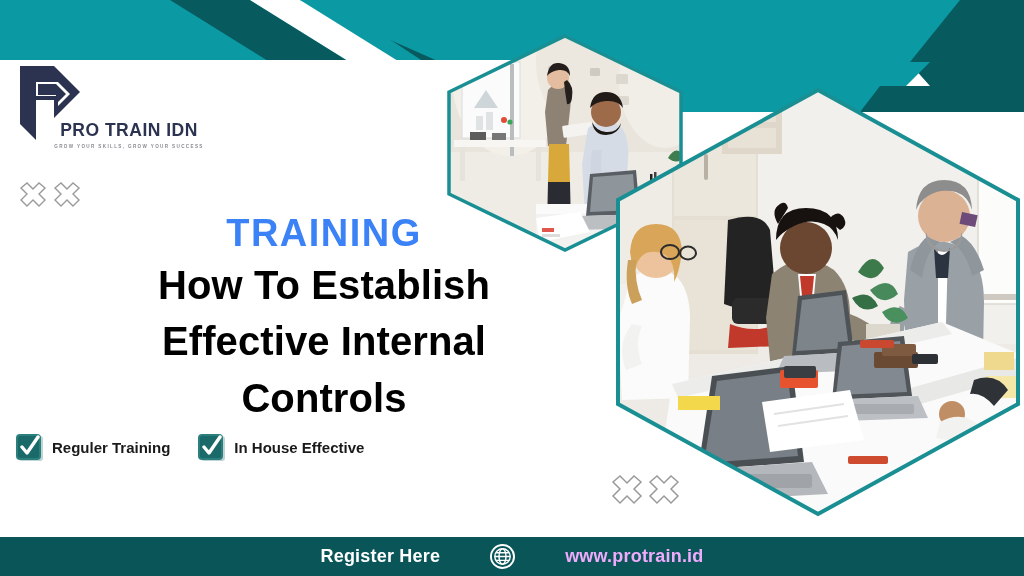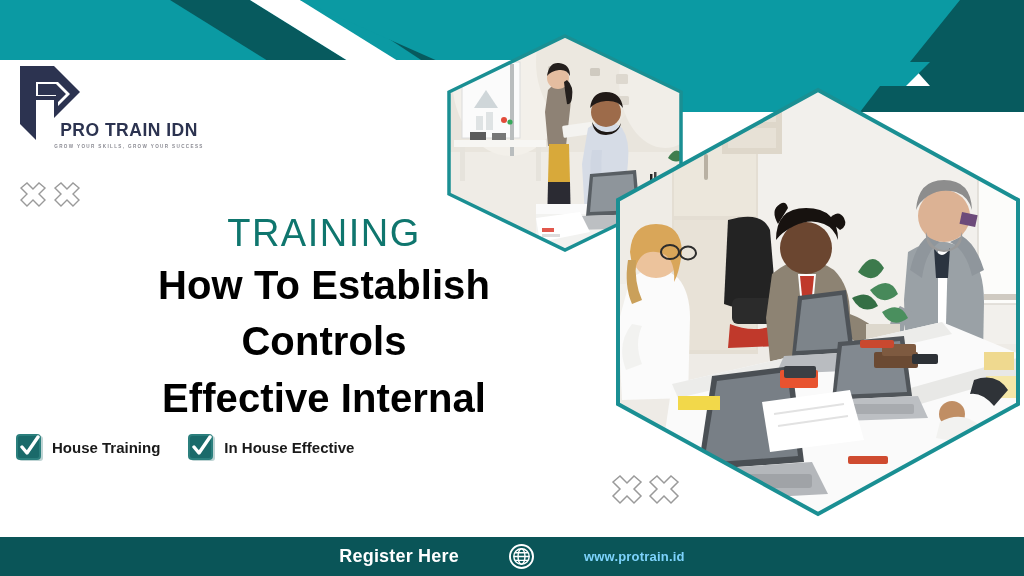--- a/index.html
+++ b/index.html
@@ -25,22 +25,22 @@
     color:#2c3350; line-height:1; white-space:nowrap;
   }
   .logo-tag {
     margin-top:4px; font-size:4.6px; font-weight:bold; letter-spacing:1.35px;
     color:#8b8b93; white-space:nowrap;
   }
 
   
   .headline { position:absolute; left:0; top:214px; width:648px; text-align:center; }
   .eyebrow {
-    font-size:38px; font-weight:normal; letter-spacing:1.5px;
-    color:#0f766e; line-height:1.04;
+    font-size:38px; font-weight:bold; letter-spacing:1.5px;
+    color:#3b82f6; line-height:1.04;
   }
   .title {
     font-size:40px; font-weight:bold; color:#000;
     line-height:1.42; letter-spacing:.1px; margin-top:3px;
   }
 
   
   .badges { position:absolute; left:16px; top:434px; display:flex; align-items:center; gap:28px; }
   .badge { display:flex; align-items:center; gap:9px; }
   .cbox { position:relative; width:27px; height:27px; flex:none; }
@@ -67,21 +67,21 @@
   .hex { position:absolute; }
   .hex.small { left:440px; top:32px;  width:250px; height:222px; }
   .hex.large { left:612px; top:84px;  width:412px; height:436px; }
 
   
   .footer {
     position:absolute; left:0; top:537px; width:1024px; height:39px;
     background:#0a5558; display:flex; align-items:center; justify-content:center; gap:50px;
   }
   .footer-cta { font-size:18px; font-weight:bold; color:#fff; letter-spacing:.2px; }
-  .footer-url { font-size:13px; font-weight:bold; color:#7dd3fc; letter-spacing:.2px; }
+  .footer-url { font-size:18px; font-weight:bold; color:#f0abfc; letter-spacing:.2px; }
   .globe { width:25px; height:25px; flex:none; }
 </style>
 </head>
 <body>
 
 <div class="stage">
 
   <div class="banner">
     <svg width="1024" height="112" viewBox="0 0 1024 112" xmlns="http://www.w3.org/2000/svg">
       <rect x="0" y="0" width="1024" height="112" fill="#ffffff"></rect>
@@ -292,35 +292,35 @@
       <path d="M300,380 q36,-14 60,4 l4,52 l-66,0 Z" fill="#26292c"></path>
       <rect x="296" y="416" width="72" height="10" rx="4" fill="#1f2225"></rect>
     </g>
     <path d="M206,6 L406,116 L406,320 L206,430 L6,320 L6,116 Z" fill="none" stroke="#1a8f93" stroke-width="4"></path>
   </svg>
 
   <div class="headline">
     <div class="eyebrow">TRAINING</div>
     <div class="title">
       <div>How To Establish</div>
+      <div>Effective Internal</div>
       <div>Controls</div>
-      <div>Effective Internal</div>
     </div>
   </div>
 
   <div class="badges">
     <div class="badge">
       <span class="cbox">
         <span class="shadow"></span>
           <span class="fill"></span>
         <svg width="22" height="24" viewBox="0 0 22 24">
             <path d="M4,12 L9,18 L20,2" fill="none" stroke="#ffffff" stroke-width="3.4" stroke-linecap="round" stroke-linejoin="round"></path>
           </svg>
       </span>
-      <span class="badge-label">House Training</span>
+      <span class="badge-label">Reguler Training</span>
     </div>
     <div class="badge">
       <span class="cbox">
         <span class="shadow"></span>
           <span class="fill"></span>
         <svg width="22" height="24" viewBox="0 0 22 24">
             <path d="M4,12 L9,18 L20,2" fill="none" stroke="#ffffff" stroke-width="3.4" stroke-linecap="round" stroke-linejoin="round"></path>
           </svg>
       </span>
       <span class="badge-label">In House Effective</span>

